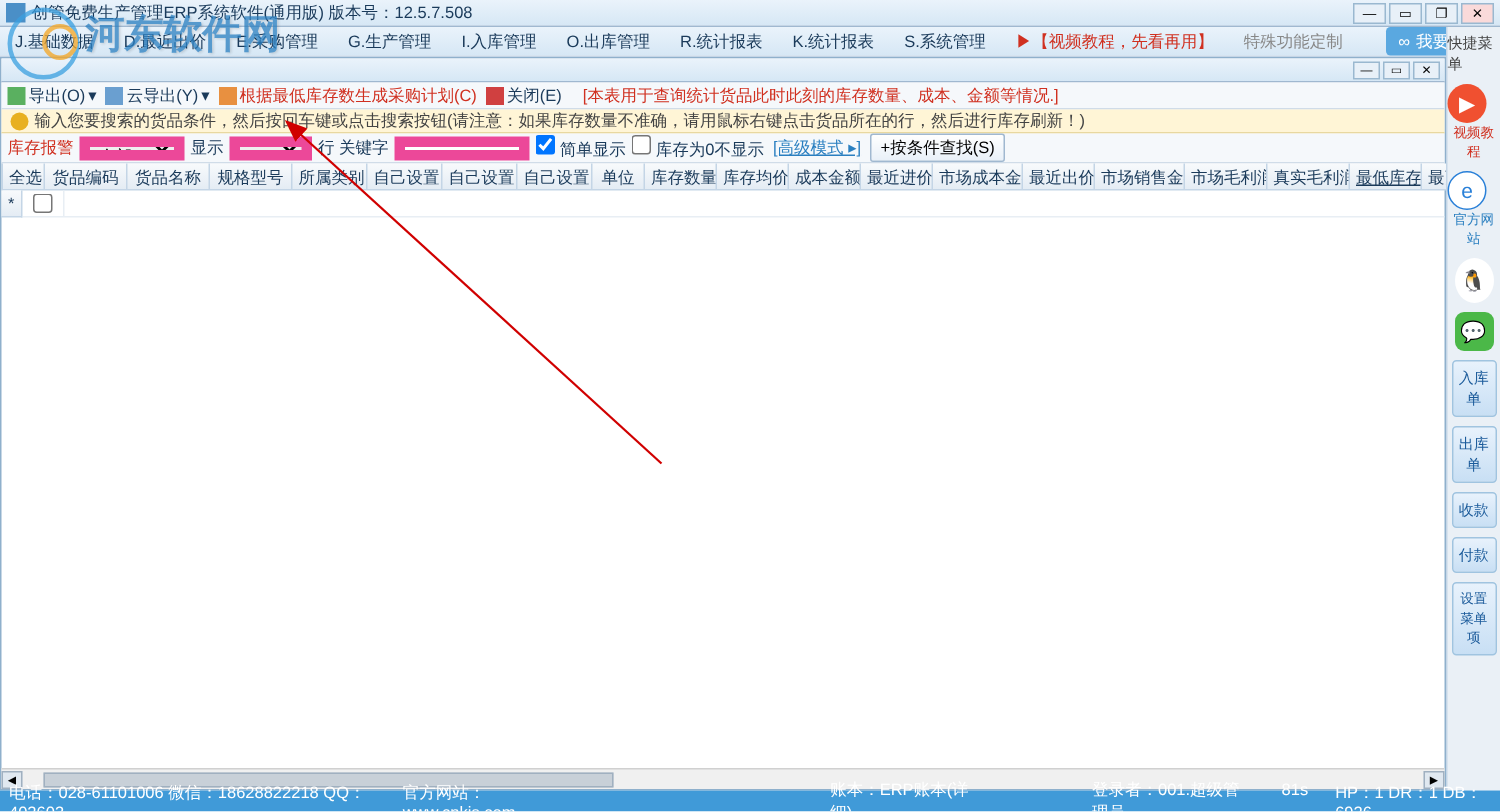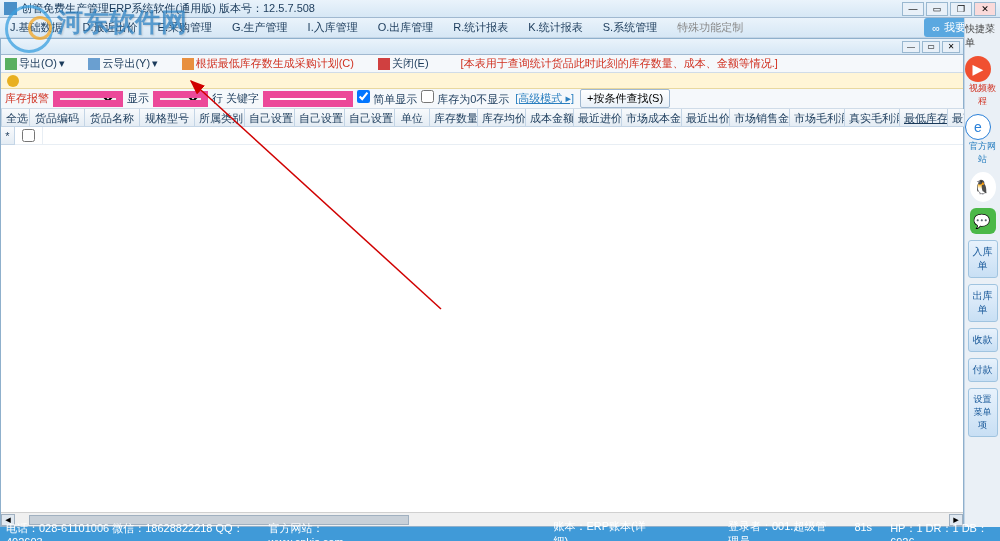--- a/index.html
+++ b/index.html
@@ -24,21 +24,21 @@
     .main-menu .menu-item { color: #1a3a5a; padding: 2px 6px; white-space: nowrap; }
     .main-menu .menu-item.red { color: #d03020; }
     .main-menu .menu-item.gray { color: #888; }
     .main-menu .right-area { margin-left: auto; display: flex; align-items: center; gap: 4px; }
     .upload-btn { background: #5aa8e0; color: #fff; padding: 2px 8px; border-radius: 3px; display: flex; align-items: center; gap: 4px; }
     
     
     .inner-titlebar { height: 16px; background: linear-gradient(#eaf3fb, #d6e7f5); border-bottom: 1px solid #a0b8d0; display: flex; align-items: center; justify-content: flex-end; padding: 0 3px; gap: 2px; }
     .inner-win-btn { width: 18px; height: 12px; background: #e8f0f8; border: 1px solid #9ab8d0; display: flex; align-items: center; justify-content: center; font-size: 8px; }
     
-    .sub-toolbar { height: 18px; display: flex; align-items: center; padding: 0 4px; gap: 24px; background: #f5f8fb; border-bottom: 1px solid #d0dce8; }
+    .sub-toolbar { height: 18px; display: flex; align-items: center; padding: 0 4px; gap: 6px; background: #f5f8fb; border-bottom: 1px solid #d0dce8; }
     .sub-toolbar .tb-item { display: flex; align-items: center; gap: 2px; color: #1a3a5a; }
     .sub-toolbar .tb-item.red { color: #d03020; }
     .tb-icon { width: 12px; height: 12px; background: #6a9fd0; }
     .tb-icon.green { background: #5ab060; }
     .tb-icon.orange { background: #e89040; }
     .tb-icon.red { background: #d04040; }
     .sub-toolbar .desc-red { color: #d03020; margin-left: 8px; }
     
     
     .hint-bar { height: 16px; background: #fff5d6; display: flex; align-items: center; padding: 0 6px; color: #444; border-bottom: 1px solid #e8d8a0; }
@@ -103,20 +103,21 @@
 <div class="main-menu">
   <span class="menu-item">J.基础数据</span>
   <span class="menu-item">D.最近出价</span>
   <span class="menu-item">E.采购管理</span>
   <span class="menu-item">G.生产管理</span>
   <span class="menu-item">I.入库管理</span>
   <span class="menu-item">O.出库管理</span>
   <span class="menu-item">R.统计报表</span>
   <span class="menu-item">K.统计报表</span>
   <span class="menu-item">S.系统管理</span>
+  <span class="menu-item red">▶【视频教程，先看再用】</span>
   <span class="menu-item gray">特殊功能定制</span>
   <div class="right-area">
     <div class="upload-btn">
       <span>∞</span>
       <span>我要上传</span>
     </div>
   </div>
 </div>
 
 <div class="inner-window">
@@ -144,20 +145,21 @@
       </div>
     <div class="tb-item">
         <span class="tb-icon red"></span>
         <span>关闭(E)</span>
       </div>
     <span class="desc-red">[本表用于查询统计货品此时此刻的库存数量、成本、金额等情况.]</span>
   </div>
 
   <div class="hint-bar">
     <span class="hint-icon"></span>
+    <span>输入您要搜索的货品条件，然后按回车键或点击搜索按钮(请注意：如果库存数量不准确，请用鼠标右键点击货品所在的行，然后进行库存刷新！)</span>
   </div>
 
   <div class="filter-bar">
     <label class="red">库存报警</label>
     <select style="width:70px"><option>全部</option></select>
     <label>显示</label>
     <select style="width:55px"><option>9000</option></select>
     <label>行 关键字</label>
     <input type="text" style="width: 90px;" value="">
     <label><input type="checkbox" checked="" style=""> <span>简单显示</span></label>

